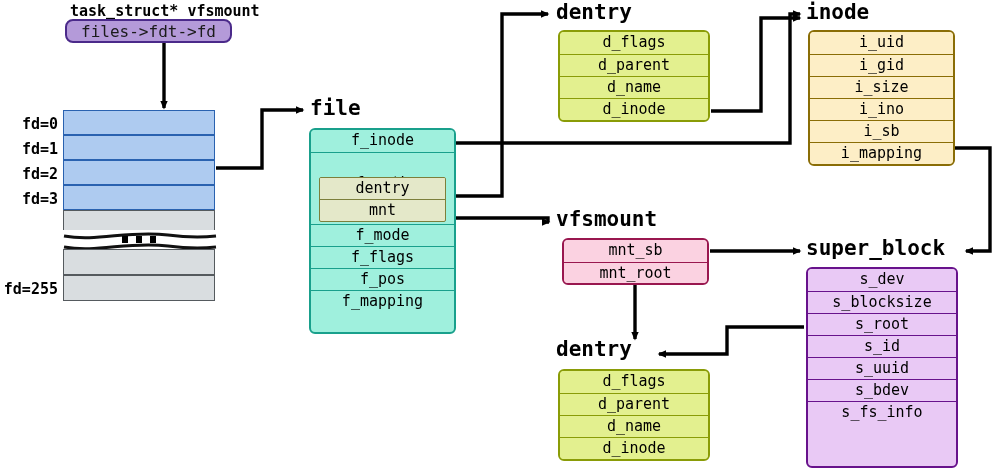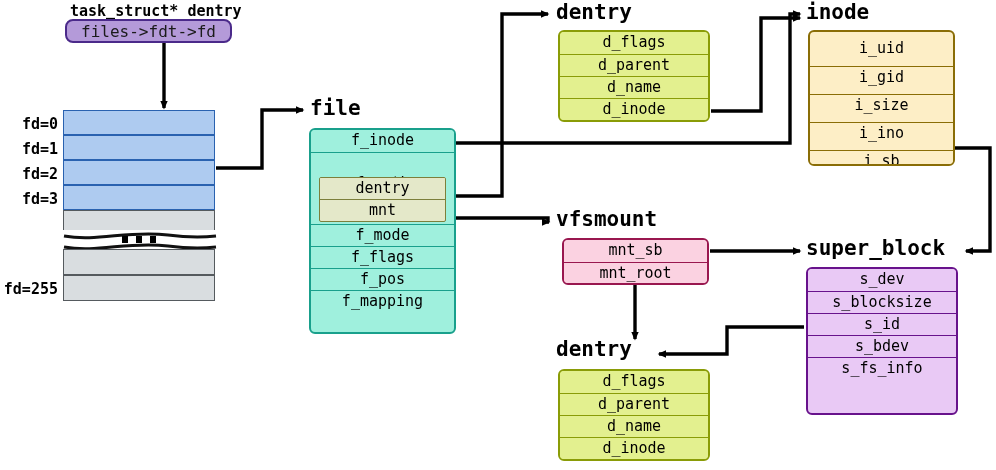--- a/index.html
+++ b/index.html
@@ -27,21 +27,21 @@
 
   .t-path{border-color:#7c7f3b;background:#e4e8c9;border-radius:2px;}
   .t-path .fld{background:#e4e8c9;}
   .t-path .fld + .fld{border-top-color:#7c7f3b;}
 
   .t-dentry{border-color:#8a9c07;background:#e3f08f;}
   .t-dentry .fld{background:#e3f08f;}
   .t-dentry .fld + .fld{border-top-color:#8a9c07;}
 
   .t-inode{border-color:#8a6d06;background:#fdeec6;}
-  .t-inode .fld{background:#fdeec6;margin-top:6px;}
+  .t-inode .fld{background:#fdeec6;}
   .t-inode .fld + .fld{border-top-color:#8a6d06;}
 
   .t-vfs{border-color:#99174f;background:#fbd2e1;}
   .t-vfs .fld{background:#fbd2e1;}
   .t-vfs .fld + .fld{border-top-color:#99174f;}
 
   .t-sb{border-color:#68128c;background:#e9c9f5;}
   .t-sb .fld{background:#e9c9f5;}
   .t-sb .fld + .fld{border-top-color:#68128c;}
 
@@ -89,21 +89,21 @@
       <path d="M955,148 L990,148 L990,251 L966,251"></path>
 
       <path d="M710,251 L800,251"></path>
 
       <path d="M635,272 L635,339"></path>
 
       <path d="M804,327 L727,327 L727,354 L659,354"></path>
     </g>
   </svg>
 
-  <div id="task-struct-label" style="left:70px;top:2px;">task_struct* dentry</div>
+  <div id="task-struct-label" style="left:70px;top:2px;">task_struct* vfsmount</div>
 
   <div id="current-chip" style="left:65px;top:19px;width:167px;height:24px;">files-&gt;fdt-&gt;fd</div>
 
   <div id="fd-array" style="left:0;top:0;width:230px;height:310px;">
 
     <div class="fdcell blue" style="left:63px;top:110px;width:152px;height:25px;"></div>
     <div class="fdcell blue" style="left:63px;top:135px;width:152px;height:25px;"></div>
     <div class="fdcell blue" style="left:63px;top:160px;width:152px;height:25px;"></div>
     <div class="fdcell blue" style="left:63px;top:185px;width:152px;height:25px;"></div>
     <div class="fdcell gray" style="left:63px;top:210px;width:152px;height:27px;"></div>
@@ -152,33 +152,36 @@
     <div class="fld">d_inode</div>
   </div>
 
   <div class="title" style="left:806px;top:2px;">inode</div>
   <div class="struct t-inode" style="left:808px;top:30px;width:147px;height:136px;">
     <div class="fld">i_uid</div>
     <div class="fld">i_gid</div>
     <div class="fld">i_size</div>
     <div class="fld">i_ino</div>
     <div class="fld">i_sb</div>
+    <div class="fld">i_mapping</div>
   </div>
 
   <div class="title" style="left:556px;top:209px;">vfsmount</div>
   <div class="struct t-vfs" style="left:562px;top:238px;width:147px;height:47px;">
     <div class="fld">mnt_sb</div>
     <div class="fld">mnt_root</div>
   </div>
 
   <div class="title" style="left:806px;top:238px;">super_block</div>
-  <div class="struct t-sb" style="left:806px;top:267px;width:152px;height:148px;">
+  <div class="struct t-sb" style="left:806px;top:267px;width:152px;height:201px;">
     <div class="fld">s_dev</div>
     <div class="fld">s_blocksize</div>
+    <div class="fld">s_root</div>
     <div class="fld">s_id</div>
+    <div class="fld">s_uuid</div>
     <div class="fld">s_bdev</div>
     <div class="fld">s_fs_info</div>
   </div>
 
   <div class="title" style="left:556px;top:339px;">dentry</div>
   <div class="struct t-dentry" style="left:558px;top:369px;width:152px;height:92px;">
     <div class="fld">d_flags</div>
     <div class="fld">d_parent</div>
     <div class="fld">d_name</div>
     <div class="fld">d_inode</div>

